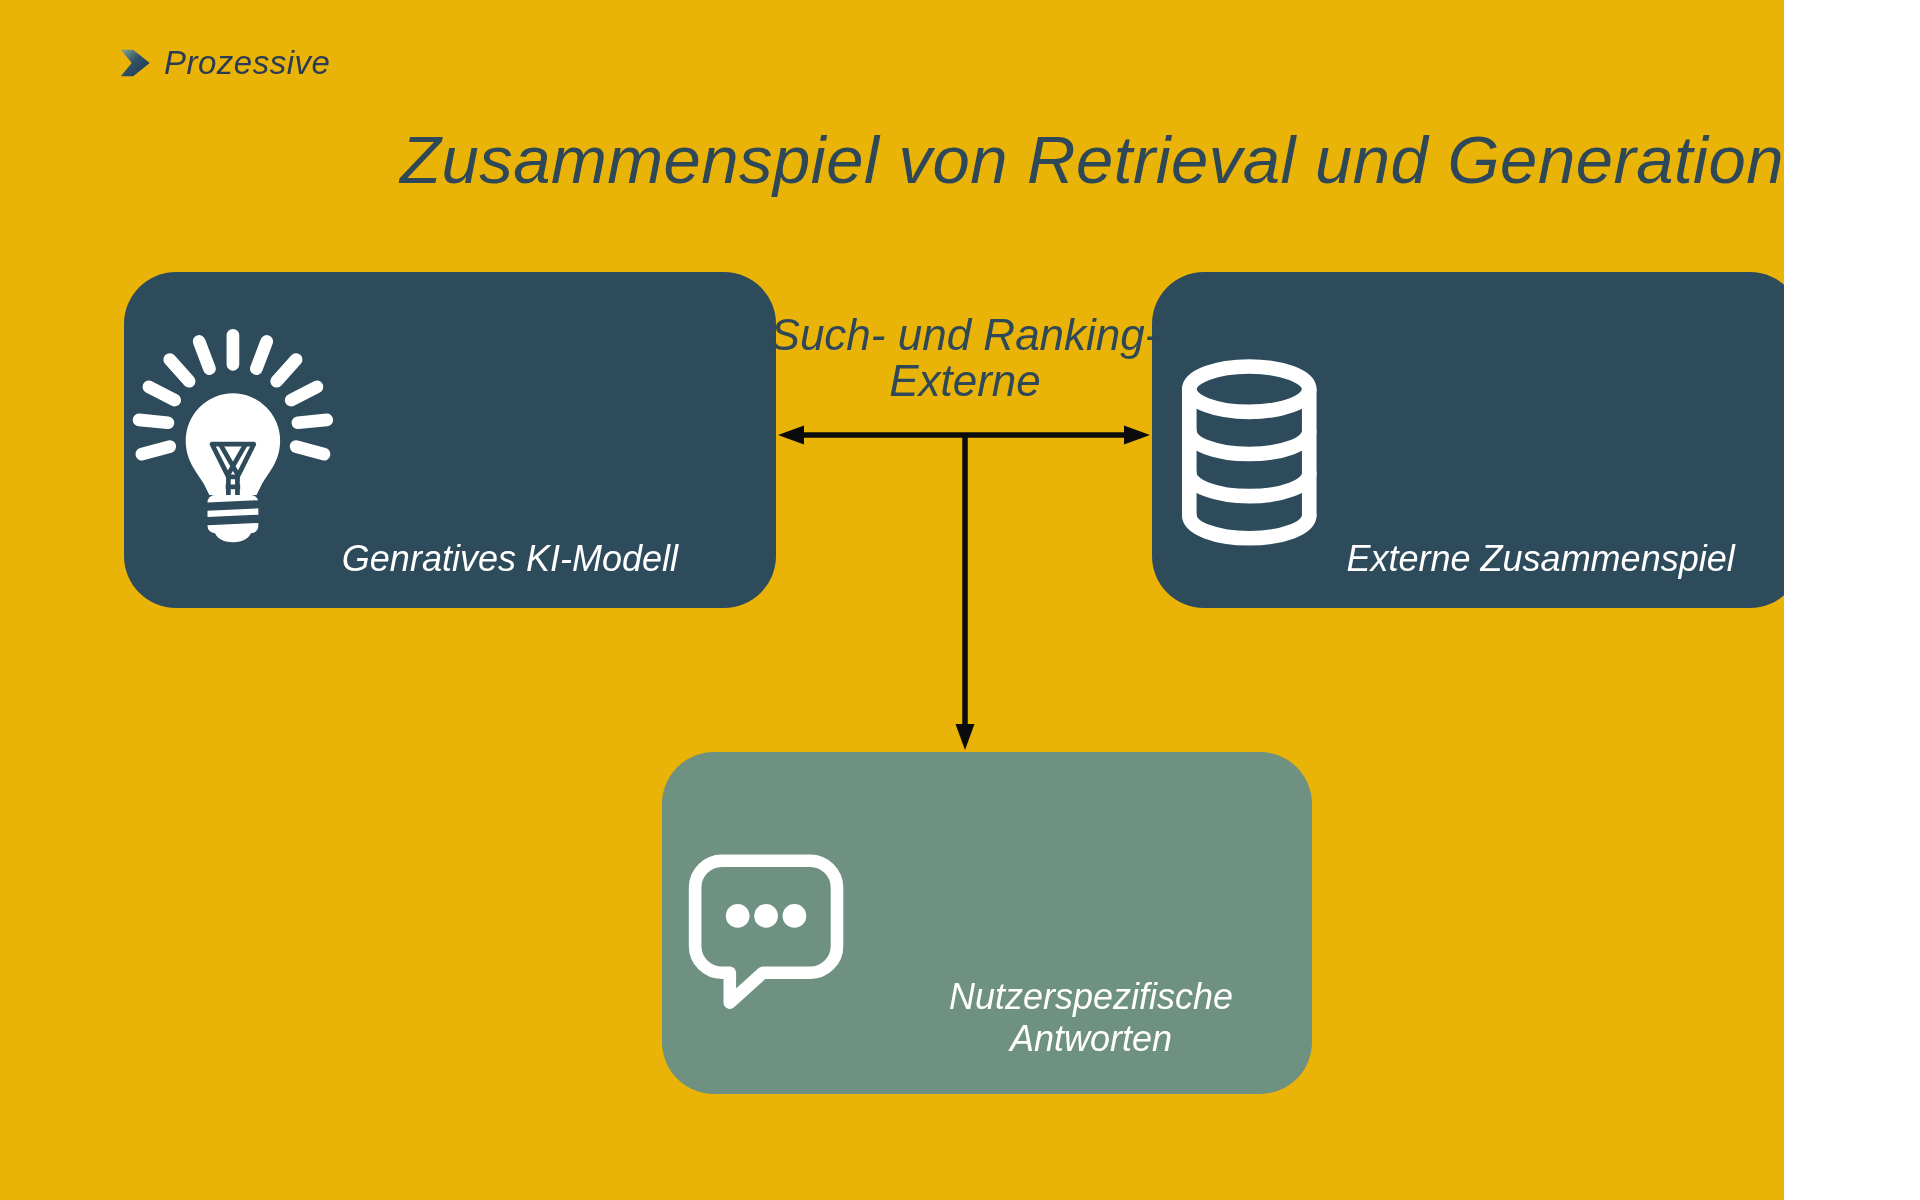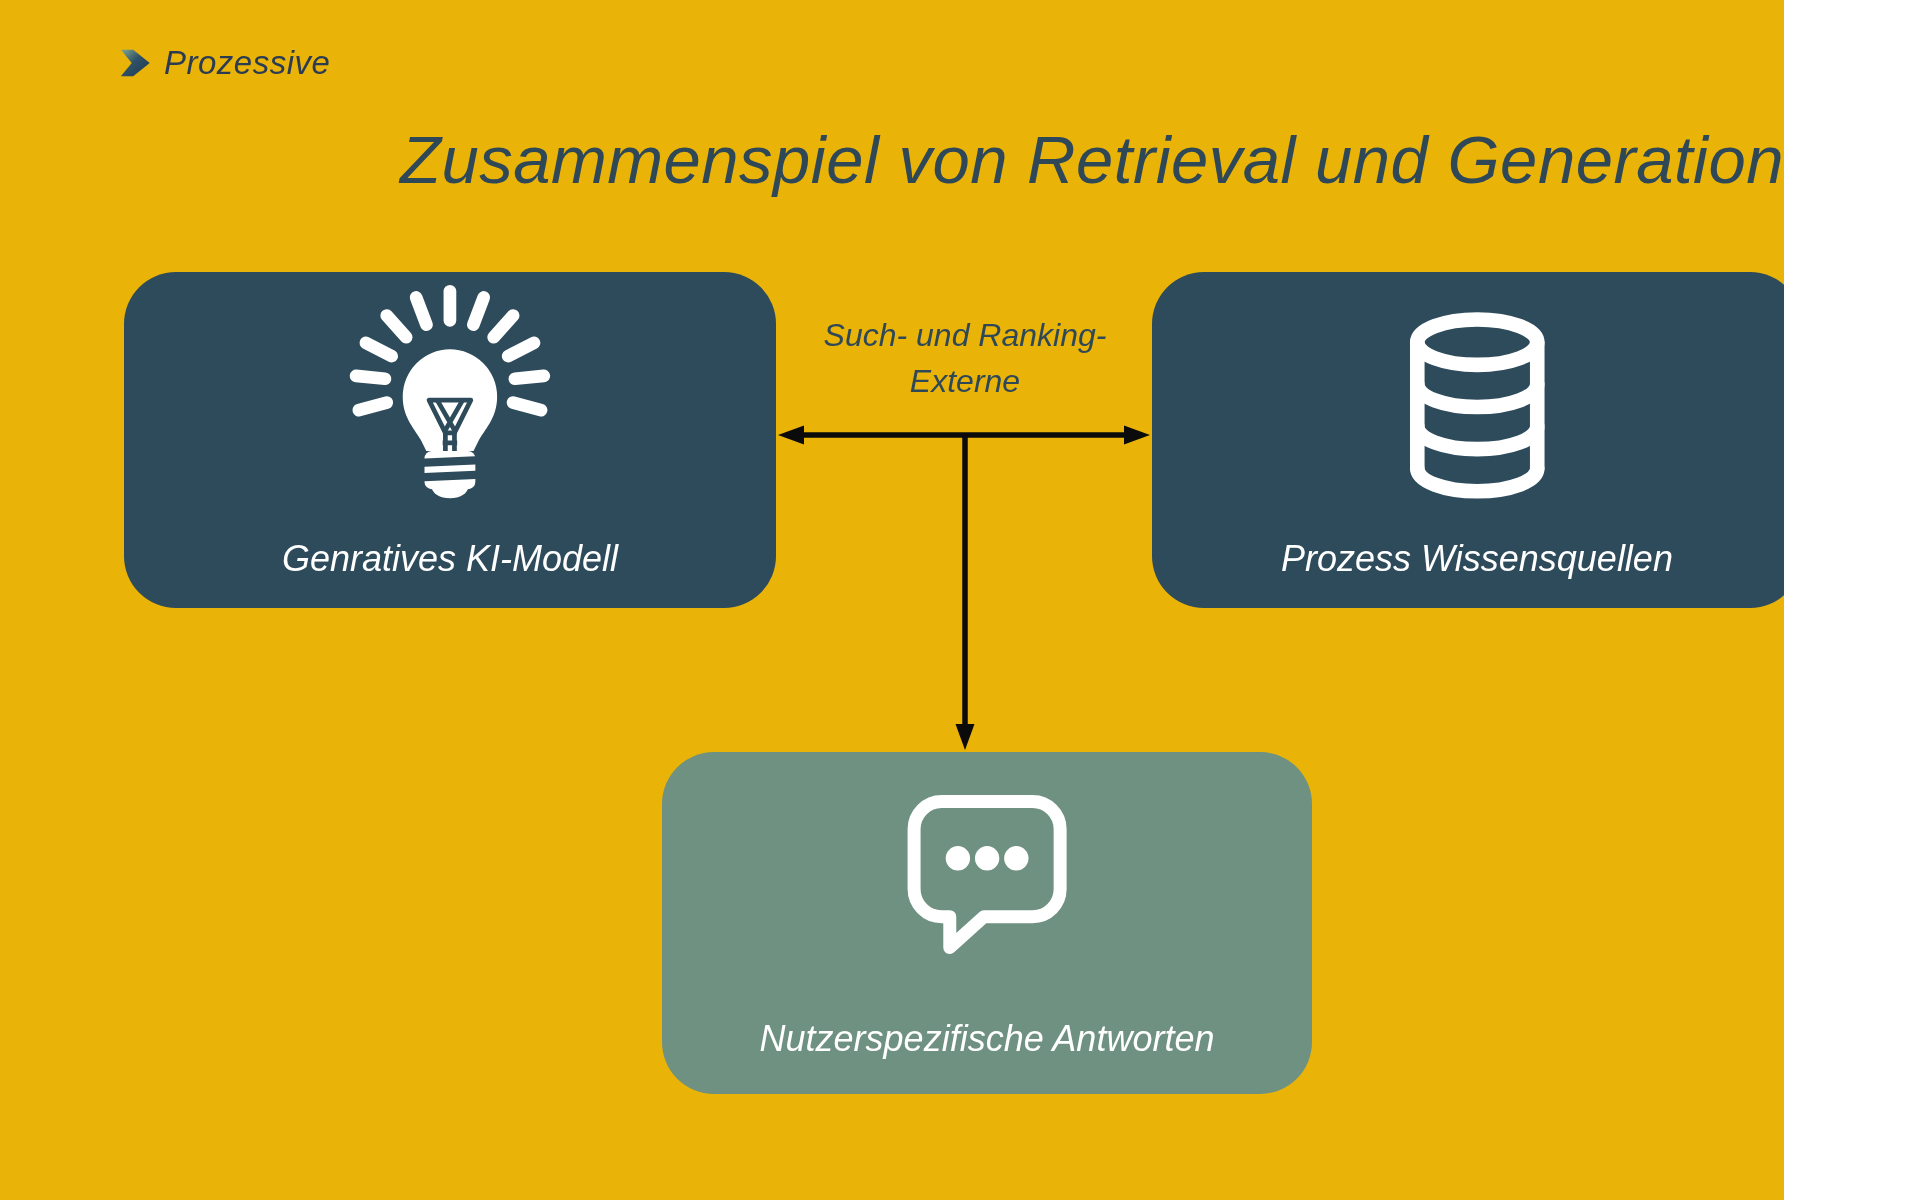--- a/index.html
+++ b/index.html
@@ -43,21 +43,21 @@
     font-weight: 400;
     letter-spacing: 0.5px;
     color: #2f4858;
   }
 
   
   .node {
     position: absolute;
     border-radius: 52px;
     display: flex;
-    flex-direction: column;
+    flex-direction: row;
     align-items: center;
   }
   .node-dark  { background: #2d4b5b; }
   .node-green { background: #6f9181; }
   .node-left   { left: 124px;  top: 272px; width: 652px; height: 336px; }
   .node-right  { left: 1152px; top: 272px; width: 650px; height: 336px; }
   .node-bottom { left: 642px;  top: 752px; width: 650px; height: 342px; margin-left: 20px; }
   .node-icon { display: block; }
   .node-left  .node-icon  { margin-top: 12px;  height: 236px; }
   .node-right .node-icon  { margin-top: 28px;  height: 214px; }
@@ -80,21 +80,21 @@
     pointer-events: none;
   }
 
   
   .connector-label {
     position: absolute;
     left: 665px;
     top: 312px;
     width: 600px;
     text-align: center;
-    font-size: 32px;
+    font-size: 44px;
     line-height: 46px;
     color: #2f4858;
   }
   .connector-label span { display: block; }
 </style>
 </head>
 <body>
 
 <div class="slide">
 
@@ -149,21 +149,21 @@
     <svg class="node-icon" viewBox="0 0 120 132">
       <g stroke="#ffffff" stroke-width="9" fill="none" stroke-linecap="round">
         <ellipse cx="60" cy="26" rx="37" ry="14"></ellipse>
         <path d="M 23 26 V 104"></path>
         <path d="M 97 26 V 104"></path>
         <path d="M 23 104 a 37 14 0 0 0 74 0"></path>
         <path d="M 23 52 a 37 14 0 0 0 74 0"></path>
         <path d="M 23 78 a 37 14 0 0 0 74 0"></path>
       </g>
     </svg>
-    <div class="node-label">Prozess Wissensquellen</div>
+    <div class="node-label">Externe Zusammenspiel</div>
   </div>
 
   <div class="node node-green node-bottom">
     <svg class="node-icon" viewBox="0 0 132 122">
       <path d="M 40 12 H 94 A 17 17 0 0 1 111 29 V 66 A 17 17 0 0 1 94 83 H 64 L 43 102 V 83 H 38 A 17 17 0 0 1 21 66 V 29 A 17 17 0 0 1 38 12 Z" fill="none" stroke="#ffffff" stroke-width="8" stroke-linejoin="round" stroke-linecap="round"></path>
       <g fill="#ffffff">
         <circle cx="48" cy="47" r="7.5"></circle>
         <circle cx="66" cy="47" r="7.5"></circle>
         <circle cx="84" cy="47" r="7.5"></circle>
       </g>

